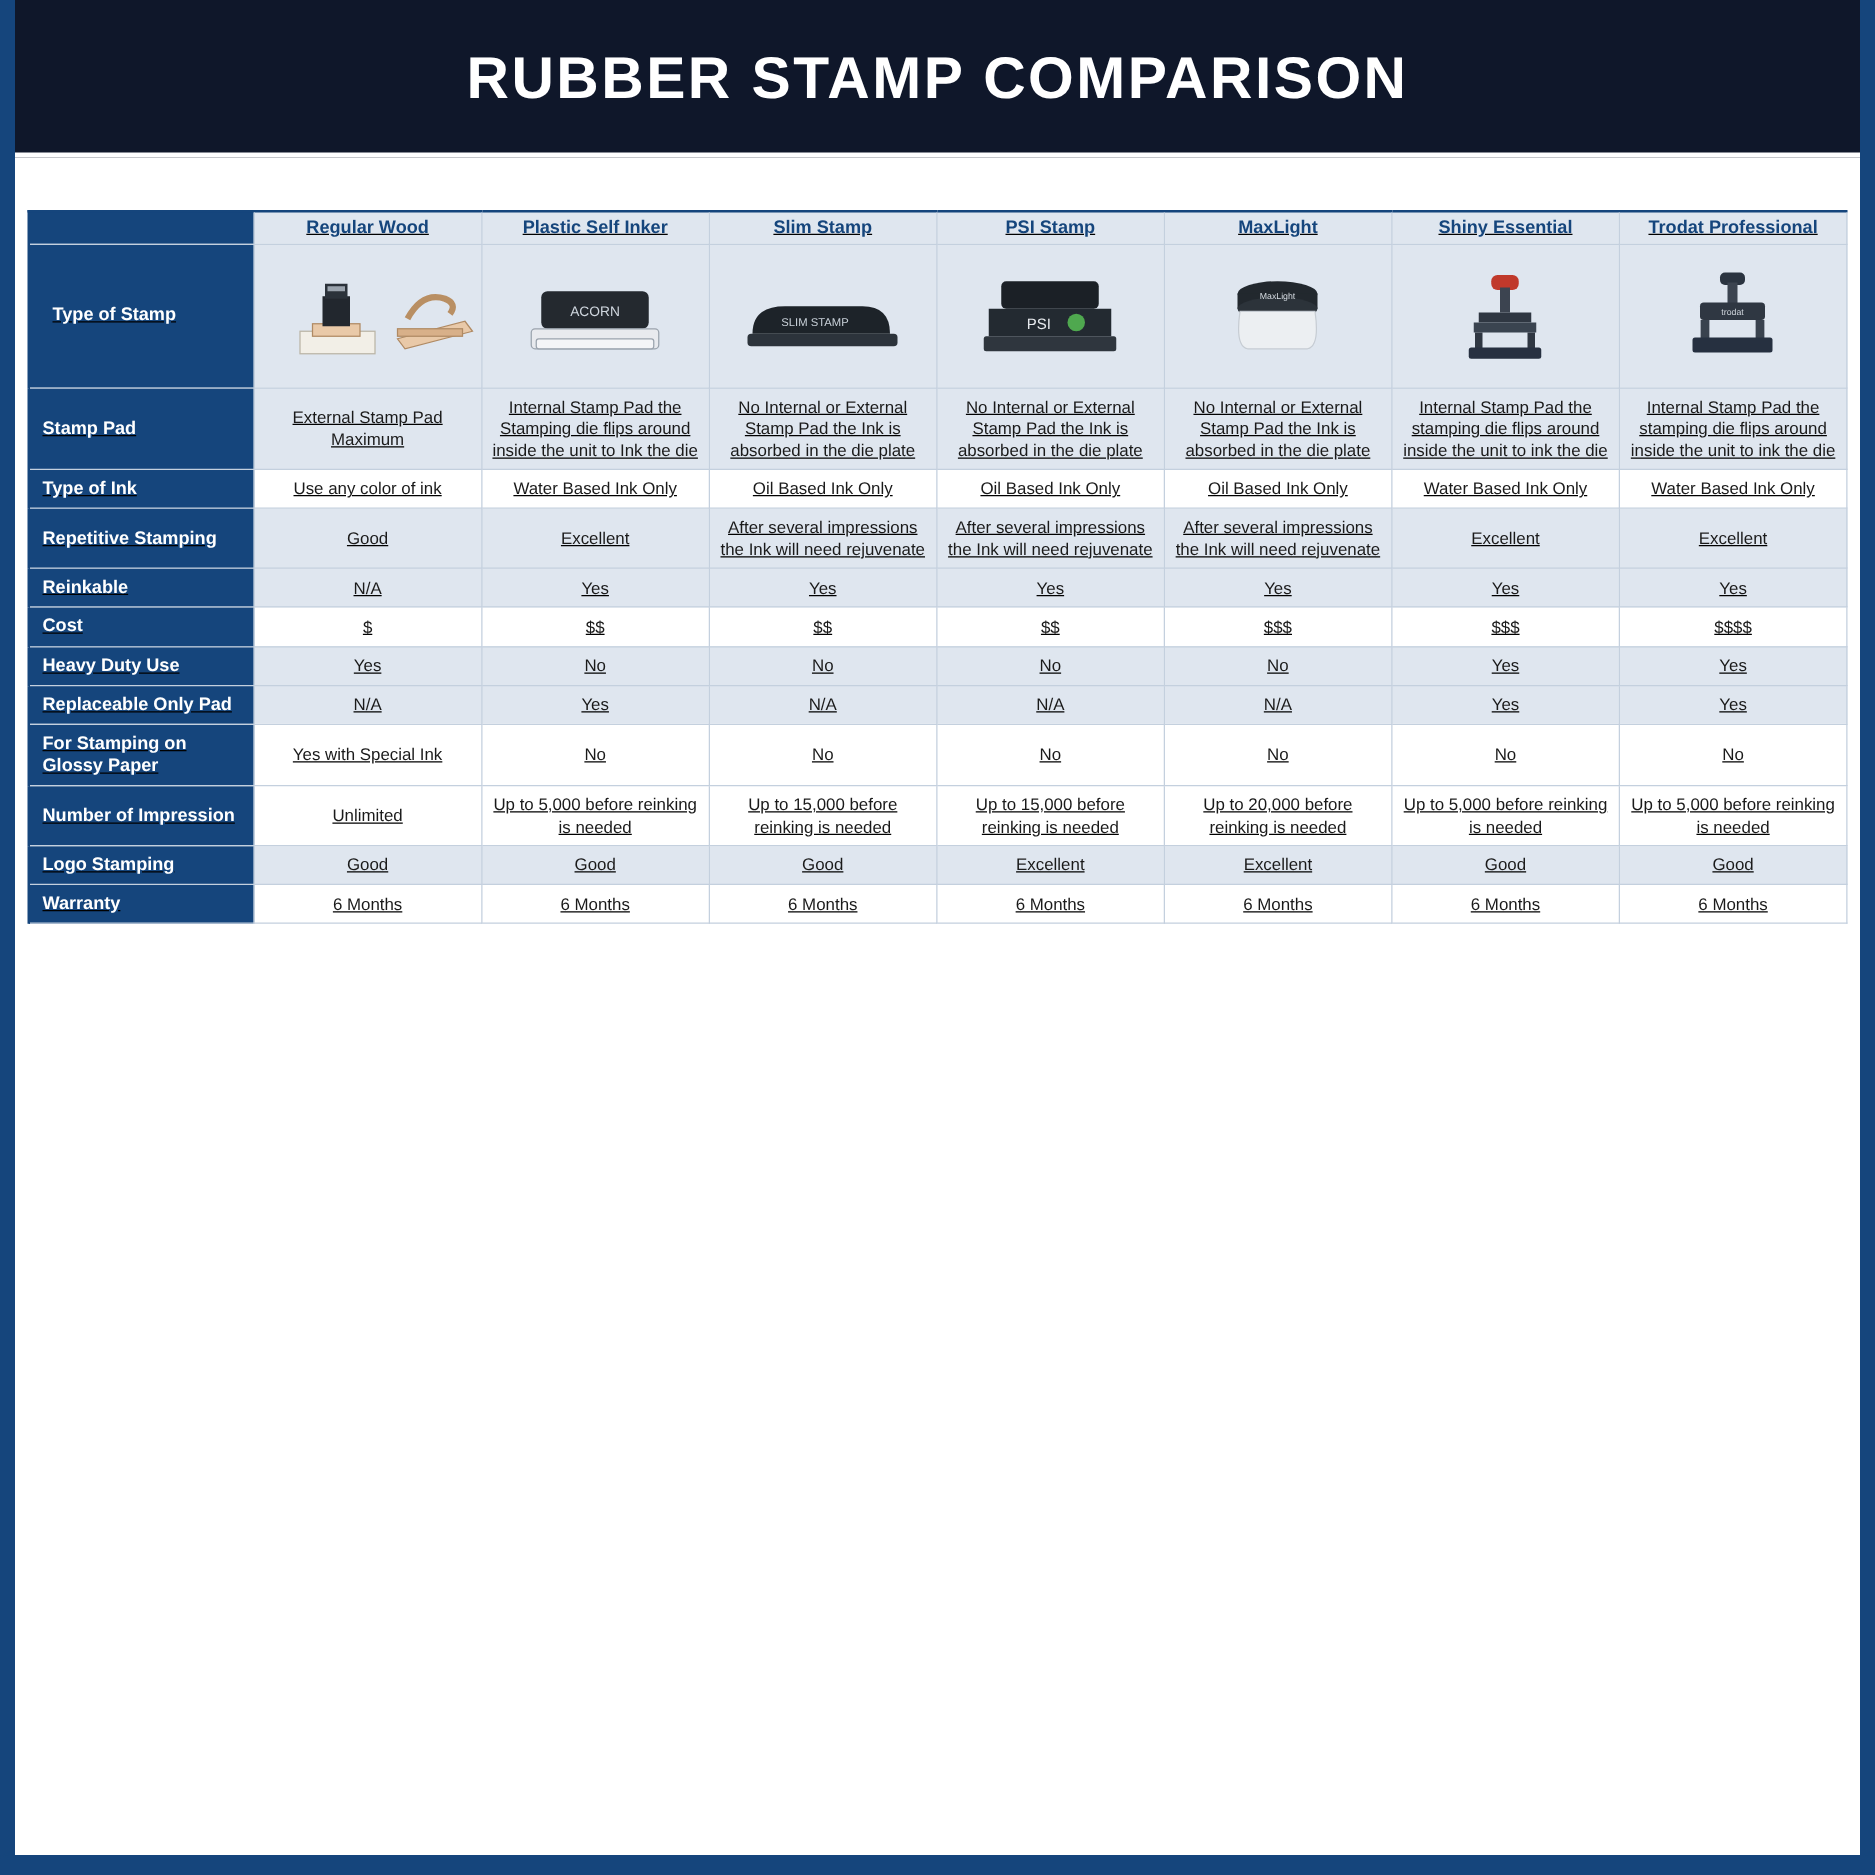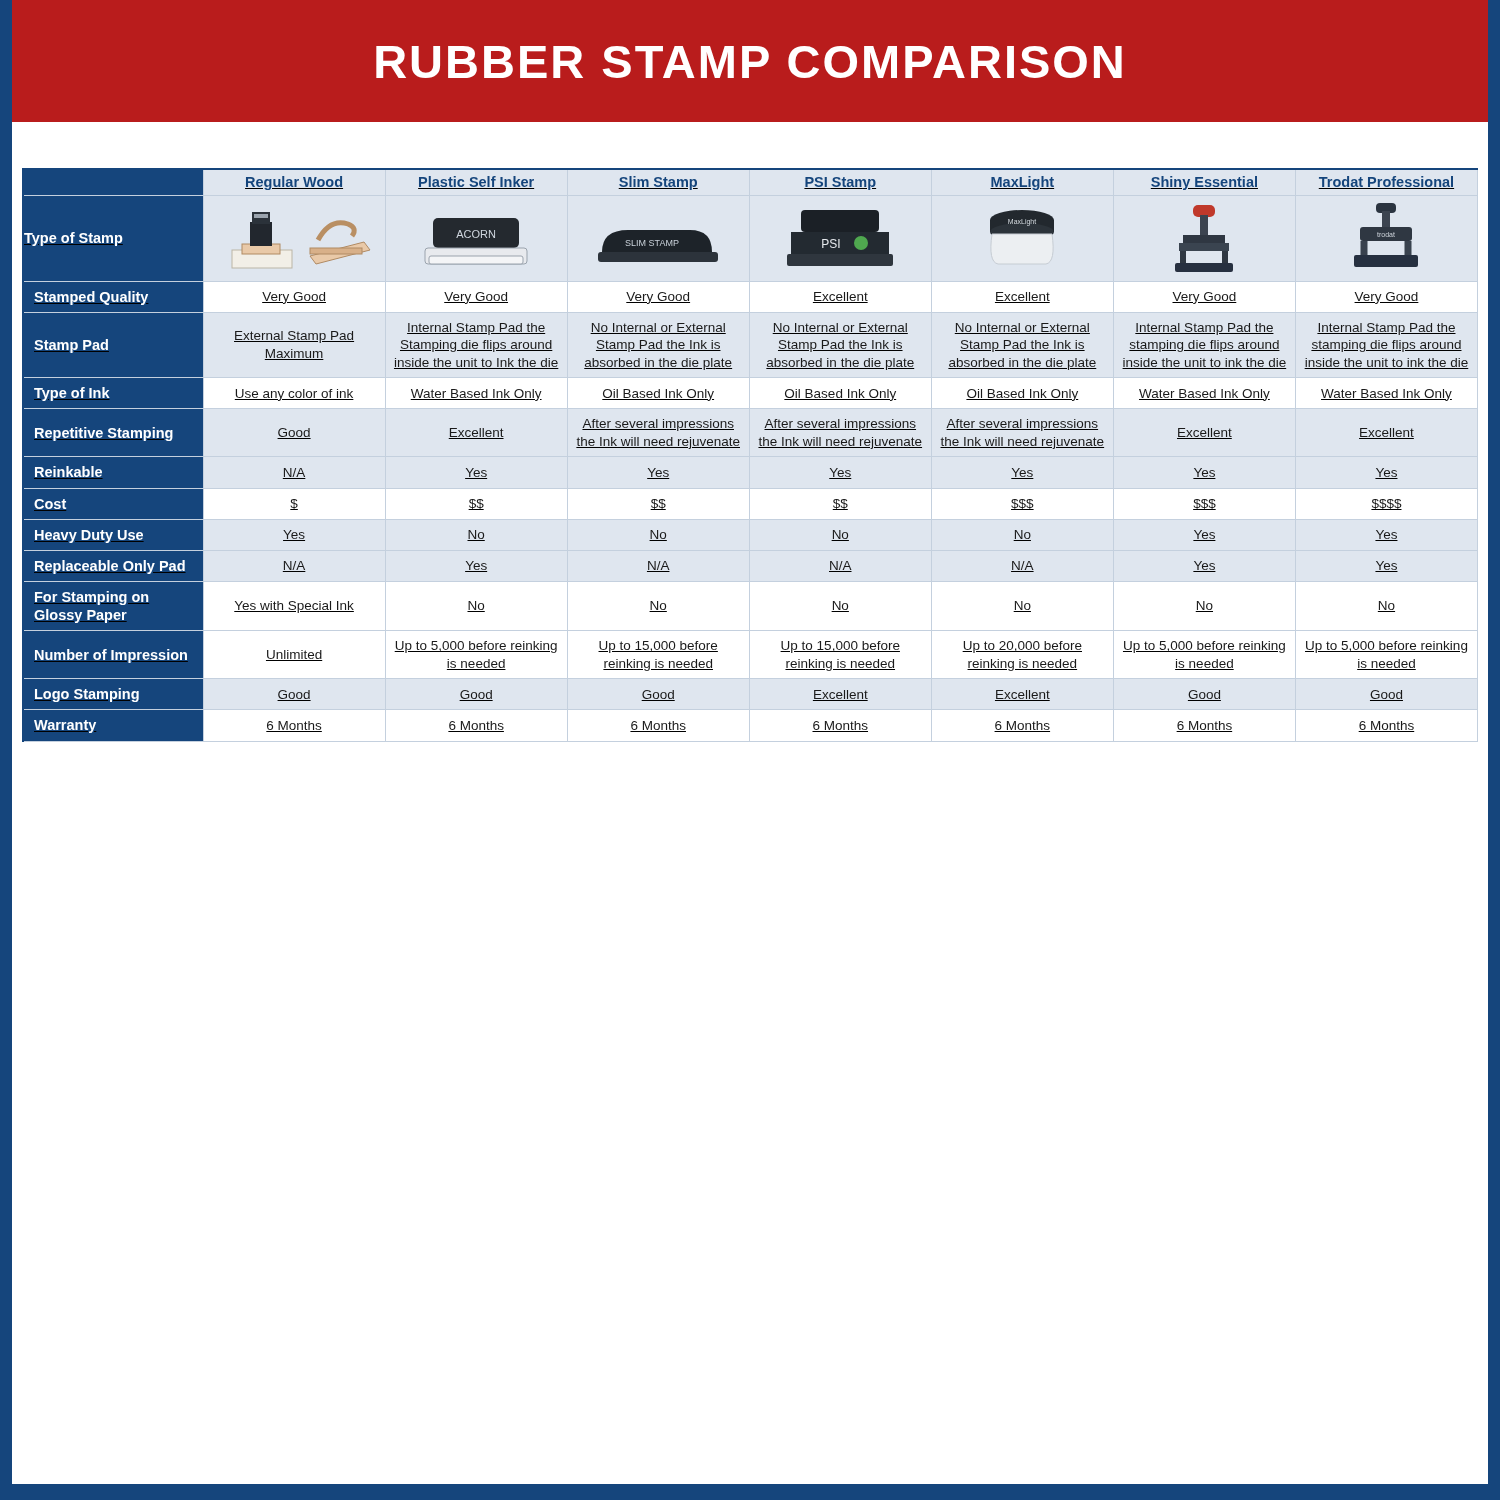--- a/index.html
+++ b/index.html
@@ -17,21 +17,21 @@
     position: relative;
     width: 1500px;
     height: 1500px;
     background: #ffffff;
     box-sizing: border-box;
     border-left: 12px solid #15457c;
     border-right: 12px solid #15457c;
   }
   .header {
     height: 122px;
-    background: #b91c1c;
+    background: #0f172a;
     display: flex;
     align-items: center;
     justify-content: center;
     border-bottom: 4px solid #ffffff;
   }
   .header h1 {
     margin: 0;
     color: #ffffff;
     font-size: 47px;
     font-weight: bold;
@@ -88,21 +88,21 @@
     color: #1a1a1a;
     padding: 6px 6px;
     line-height: 1.3;
     background: #ffffff;
   }
   tr.alt td.val {
     background: #dfe6ef;
   }
   .imgrow td {
     background: #dfe6ef;
-    padding: 0;
+    padding: 18px;
     height: 86px;
   }
   .imgrow .rowlabel {
     background: #15457c;
   }
   .stamp-cell {
     text-align: center;
   }
   .stamp-svg {
     display: block;
@@ -216,30 +216,20 @@
               <rect x="50" y="4" width="20" height="10" rx="4" fill="#2b3440"></rect>
               <rect x="56" y="12" width="8" height="18" fill="#3c4450"></rect>
               <rect x="34" y="28" width="52" height="14" rx="3" fill="#2f3742"></rect>
               <text x="60" y="38" font-size="7" fill="#cfd5dc" text-anchor="middle" font-family="Liberation Sans, sans-serif">trodat</text>
               <path d="M38 42 v16 M82 42 v16" stroke="#39424e" stroke-width="7"></path>
               <rect x="28" y="56" width="64" height="12" rx="2" fill="#263040"></rect>
             </svg>
           </td>
         </tr>
 
-        <tr>
-          <td class="rowlabel">Stamped Quality</td>
-          <td class="val">Very Good</td>
-          <td class="val">Very Good</td>
-          <td class="val">Very Good</td>
-          <td class="val">Excellent</td>
-          <td class="val">Excellent</td>
-          <td class="val">Very Good</td>
-          <td class="val">Very Good</td>
-        </tr>
 
         <tr class="alt">
           <td class="rowlabel">Stamp Pad</td>
           <td class="val">External Stamp Pad Maximum</td>
           <td class="val">Internal Stamp Pad the Stamping die flips around inside the unit to Ink the die</td>
           <td class="val">No Internal or External Stamp Pad the Ink is absorbed in the die plate</td>
           <td class="val">No Internal or External Stamp Pad the Ink is absorbed in the die plate</td>
           <td class="val">No Internal or External Stamp Pad the Ink is absorbed in the die plate</td>
           <td class="val">Internal Stamp Pad the stamping die flips around inside the unit to ink the die</td>
           <td class="val">Internal Stamp Pad the stamping die flips around inside the unit to ink the die</td>

